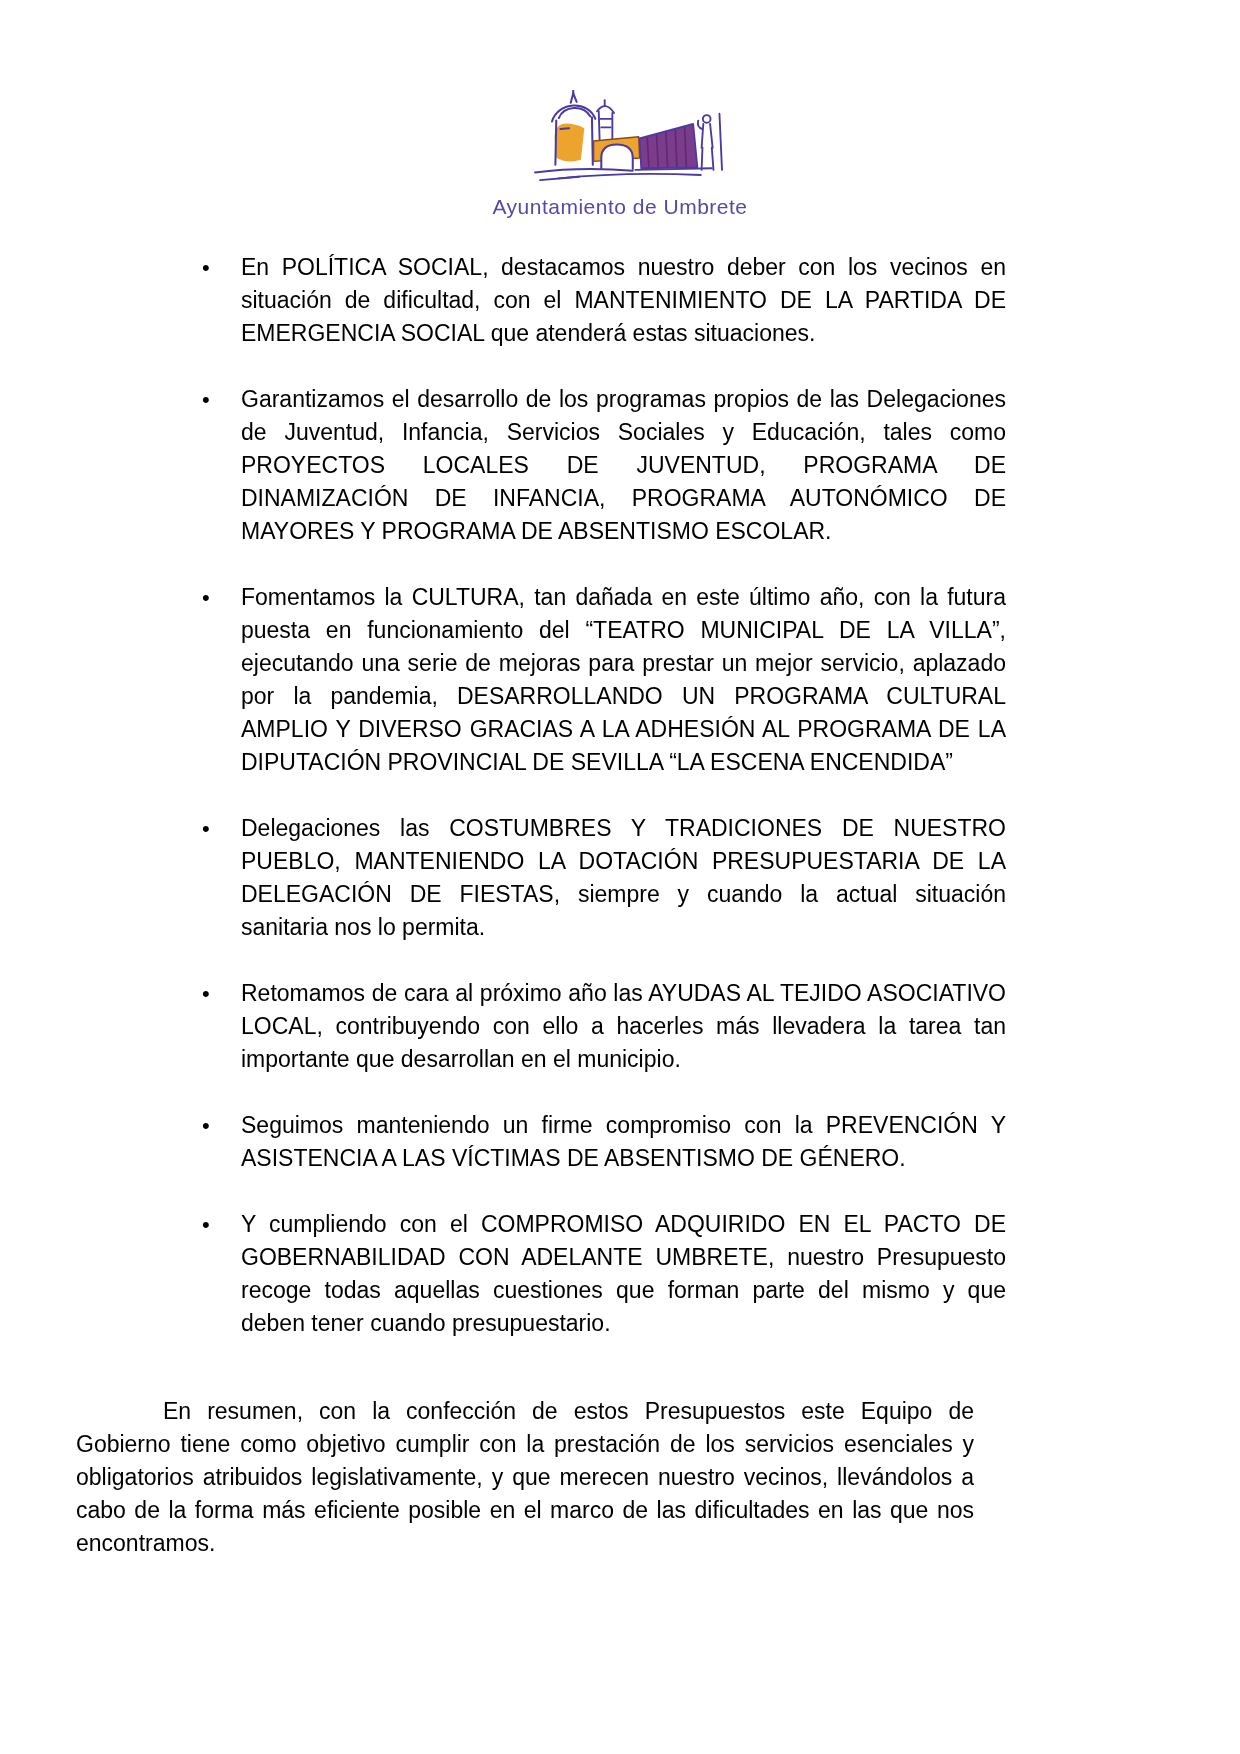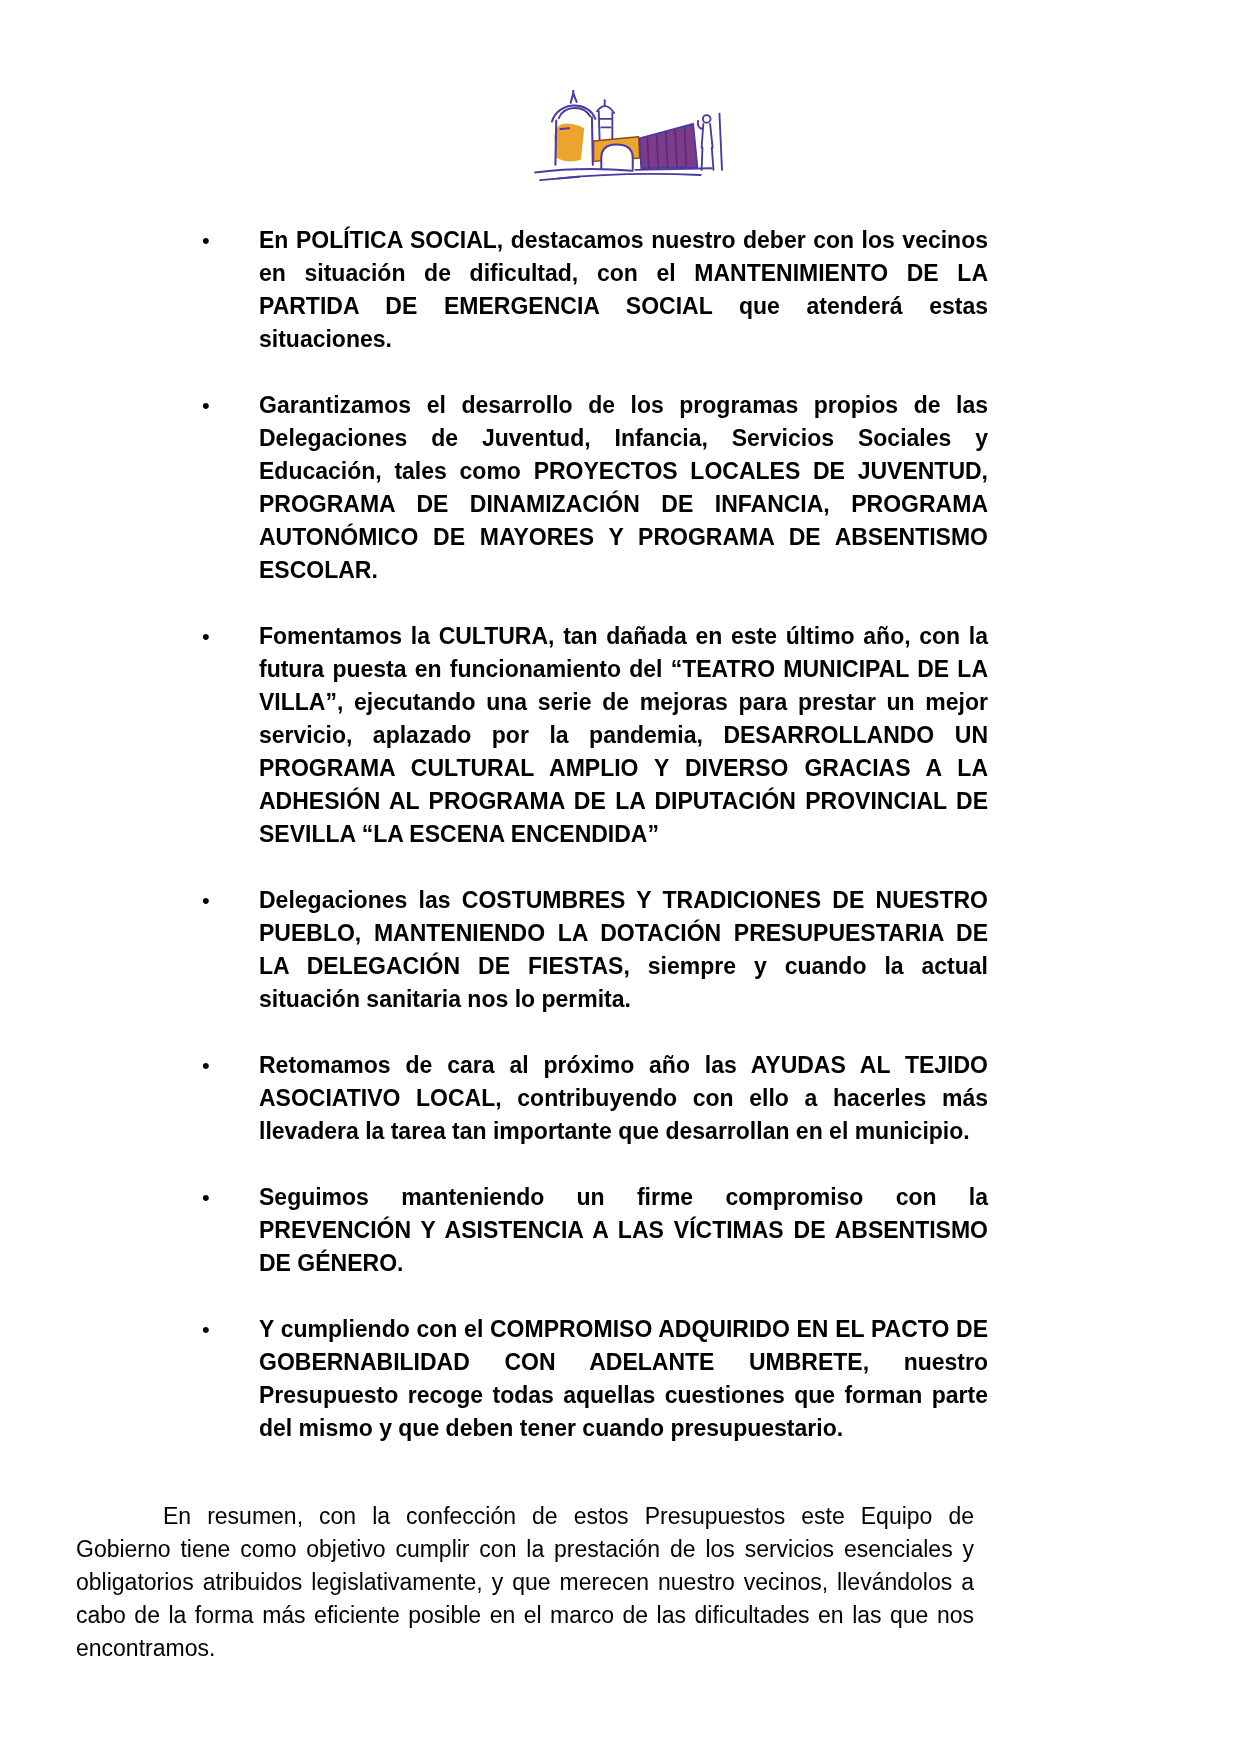--- a/index.html
+++ b/index.html
@@ -35,21 +35,21 @@
     line-height: 33px;
     text-align: justify;
   }
   .bullet-marker {
     position: absolute;
     left: 2px;
     top: 0;
     font-size: 22px;
     line-height: 33px;
   }
-  .bullet-text { display: block; margin: 18px; font-weight: bold; }
+  .bullet-text { display: block; margin: 0; }
 
   
   .closing-paragraph {
     margin: 55px 0 0 76px;
     width: 898px;
     font-size: 23px;
     line-height: 33px;
     text-align: justify;
     text-indent: 87px;
   }
@@ -109,20 +109,21 @@
         <path d="M247,28 L250,94"></path>
       </g>
 
       <g stroke-width="2.2" stroke="#4c3aa2">
         <path d="M30,97 Q85,90 145,95"></path>
         <path d="M58,104 Q135,96 225,100"></path>
         <path d="M148,94 L238,92"></path>
         <path d="M36,106 L82,102"></path>
       </g>
     </svg>
+    <div class="logo-caption">Ayuntamiento de Umbrete</div>
   </div>
 
   <div class="bullet-list">
 
     <div class="bullet-item">
       <span class="bullet-marker">•</span>
       <p class="bullet-text">En POLÍTICA SOCIAL, destacamos nuestro deber con los vecinos en situación de dificultad,  con el MANTENIMIENTO DE LA PARTIDA DE EMERGENCIA SOCIAL que atenderá estas situaciones.</p>
     </div>
 
     <div class="bullet-item">

